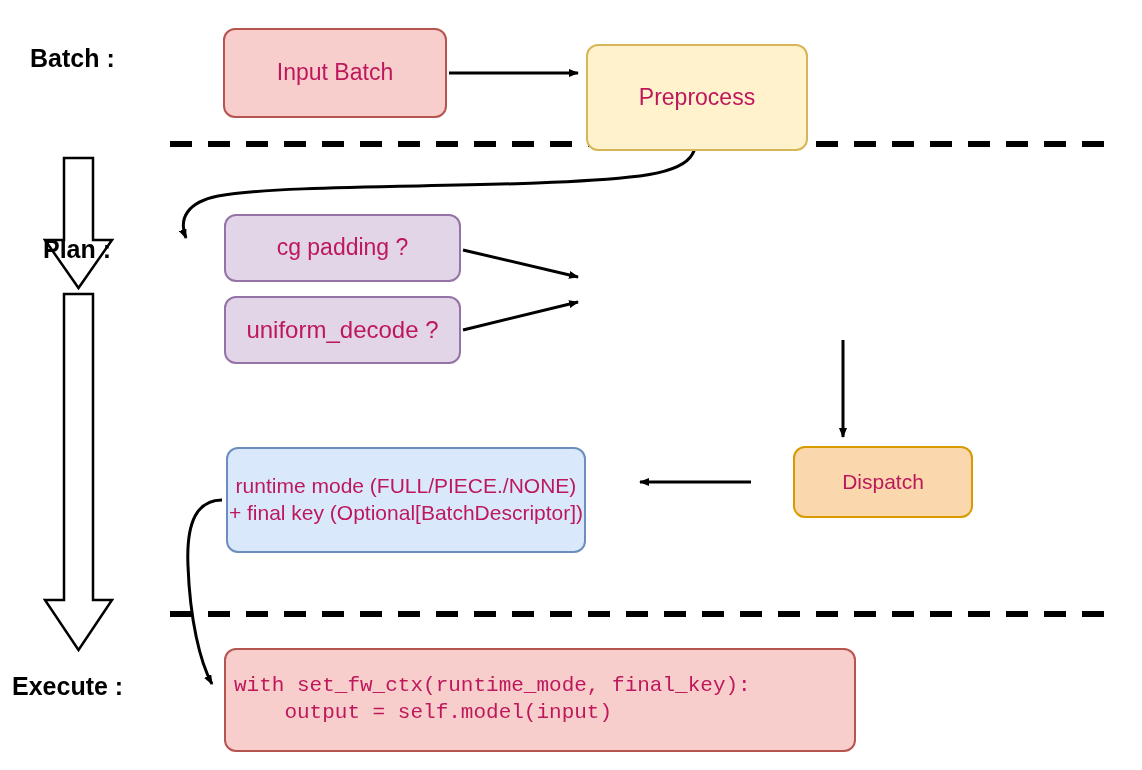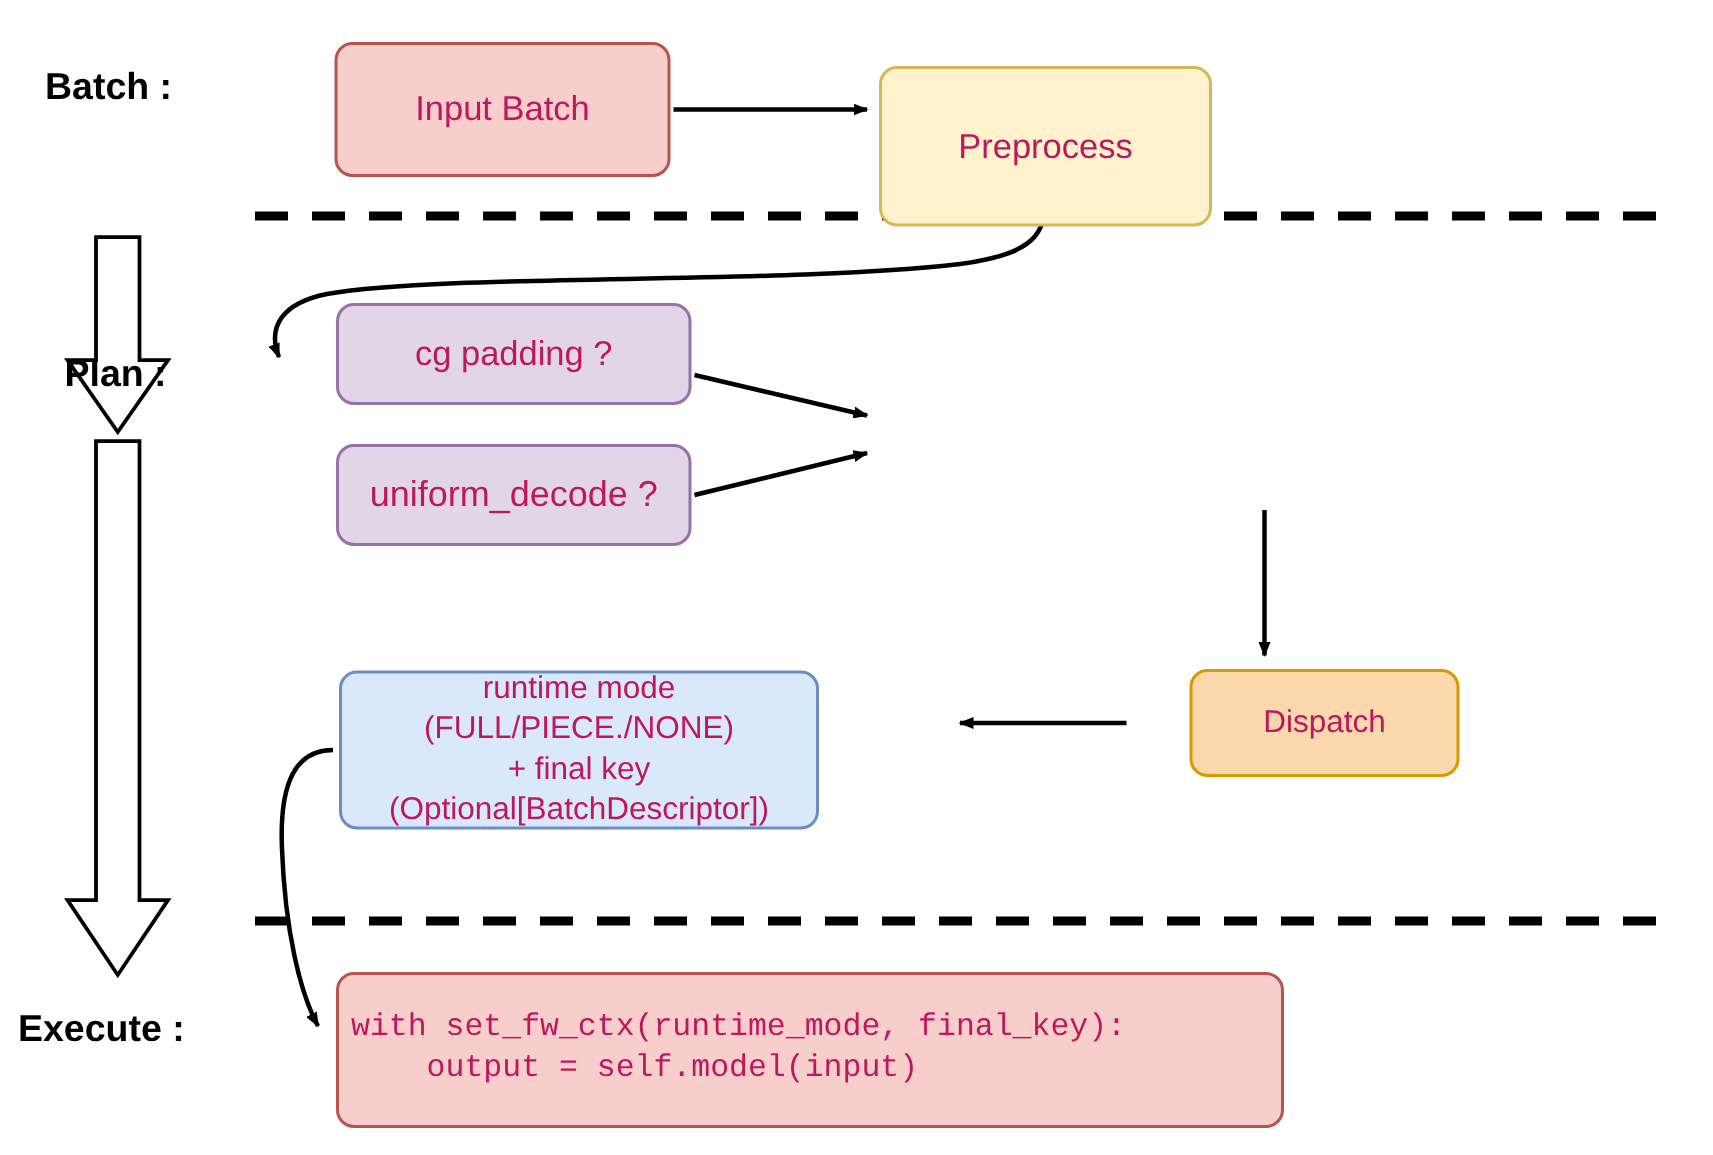--- a/index.html
+++ b/index.html
@@ -63,36 +63,36 @@
     left: 223px; top: 28px; width: 224px; height: 90px;
     background: #f8cecc; border-color: #b85450;
     font-size: 23px;
   }
   #node-preprocess {
     left: 586px; top: 44px; width: 222px; height: 107px;
     background: #fff2cc; border-color: #d6b656;
     font-size: 23px;
   }
   #node-cg-padding {
-    left: 224px; top: 202px; width: 237px; height: 68px;
+    left: 224px; top: 214px; width: 237px; height: 68px;
     background: #e1d5e7; border-color: #9673a6;
     font-size: 23px;
   }
   #node-uniform-decode {
     left: 224px; top: 296px; width: 237px; height: 68px;
     background: #e1d5e7; border-color: #9673a6;
     font-size: 24px;
   }
   #node-init-key {
     left: 588px; top: 240px; width: 512px; height: 98px;
     background: #d5e8d4; border-color: #82b366;
     font-size: 22px;
   }
   #node-runtime-mode {
-    left: 226px; top: 447px; width: 320px; height: 106px;
+    left: 226px; top: 447px; width: 360px; height: 106px;
     background: #dae8fc; border-color: #6c8ebf;
     font-size: 21px;
   }
   #node-cudagraph-dispatcher {
     left: 751px; top: 443px; width: 347px; height: 108px;
     background: #ffe6cc; border-color: #d79b00;
     font-size: 23px;
     align-items: center;
     justify-content: flex-end;
     padding-right: 22px;

